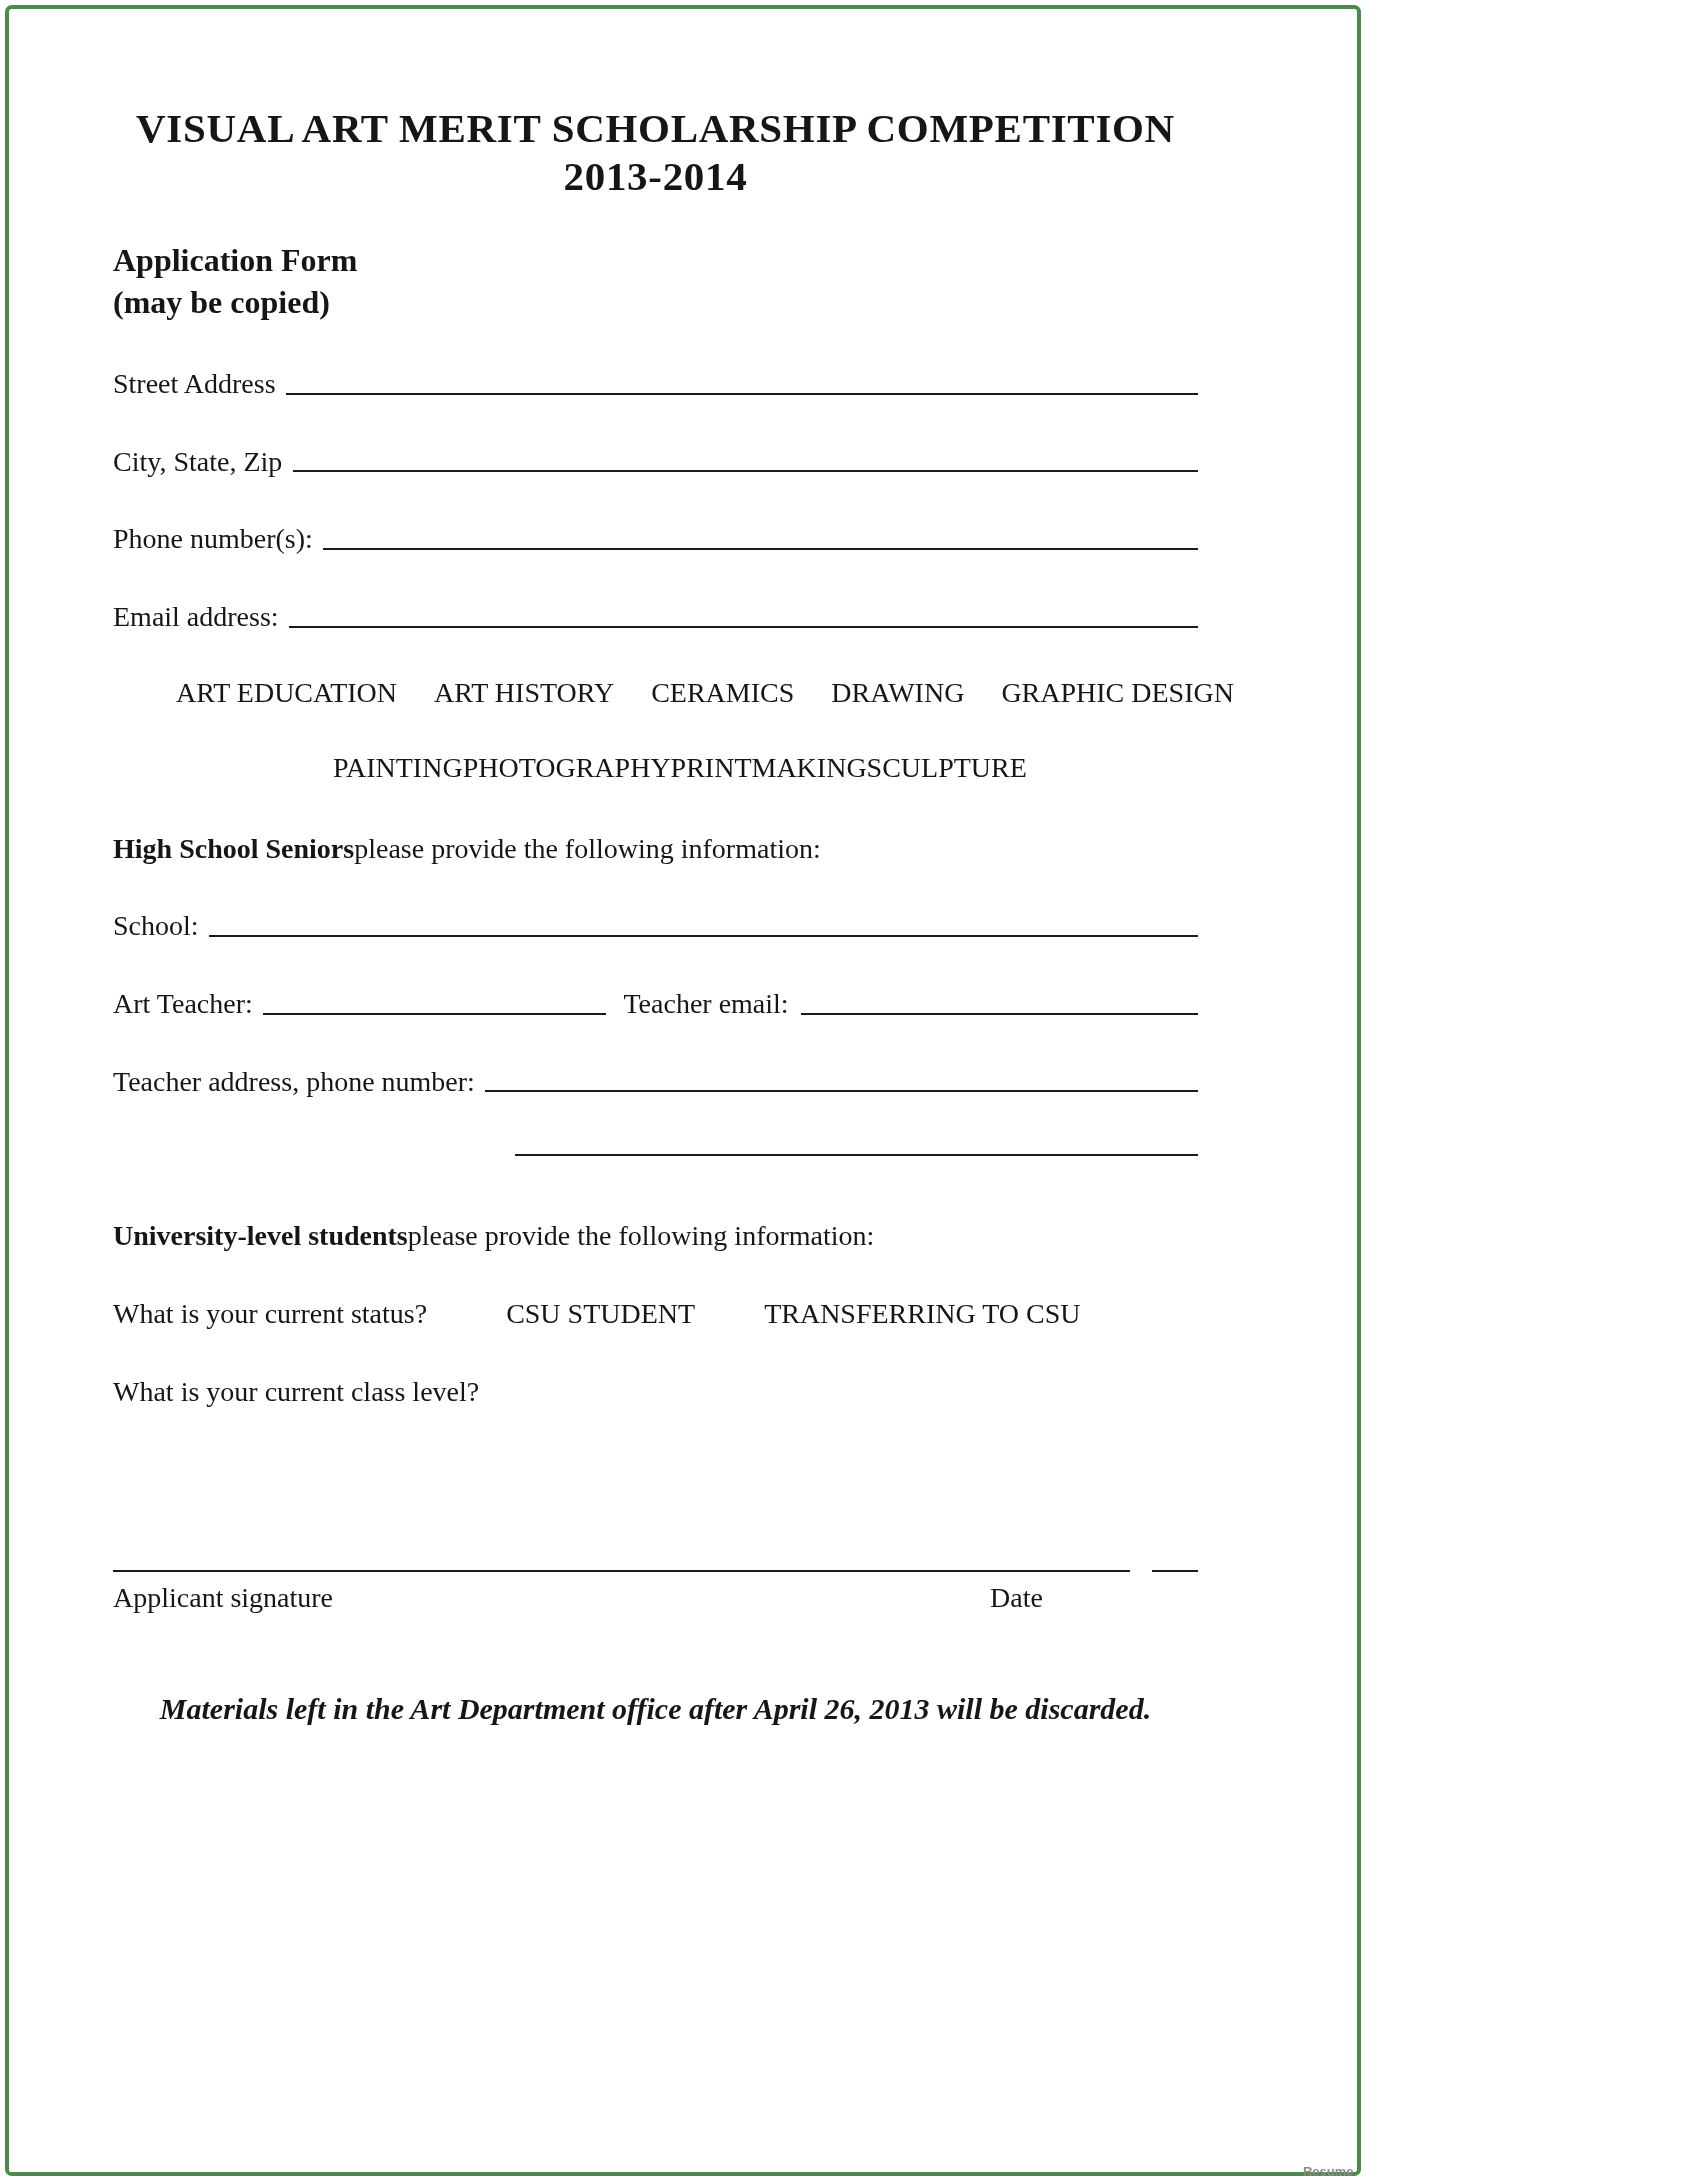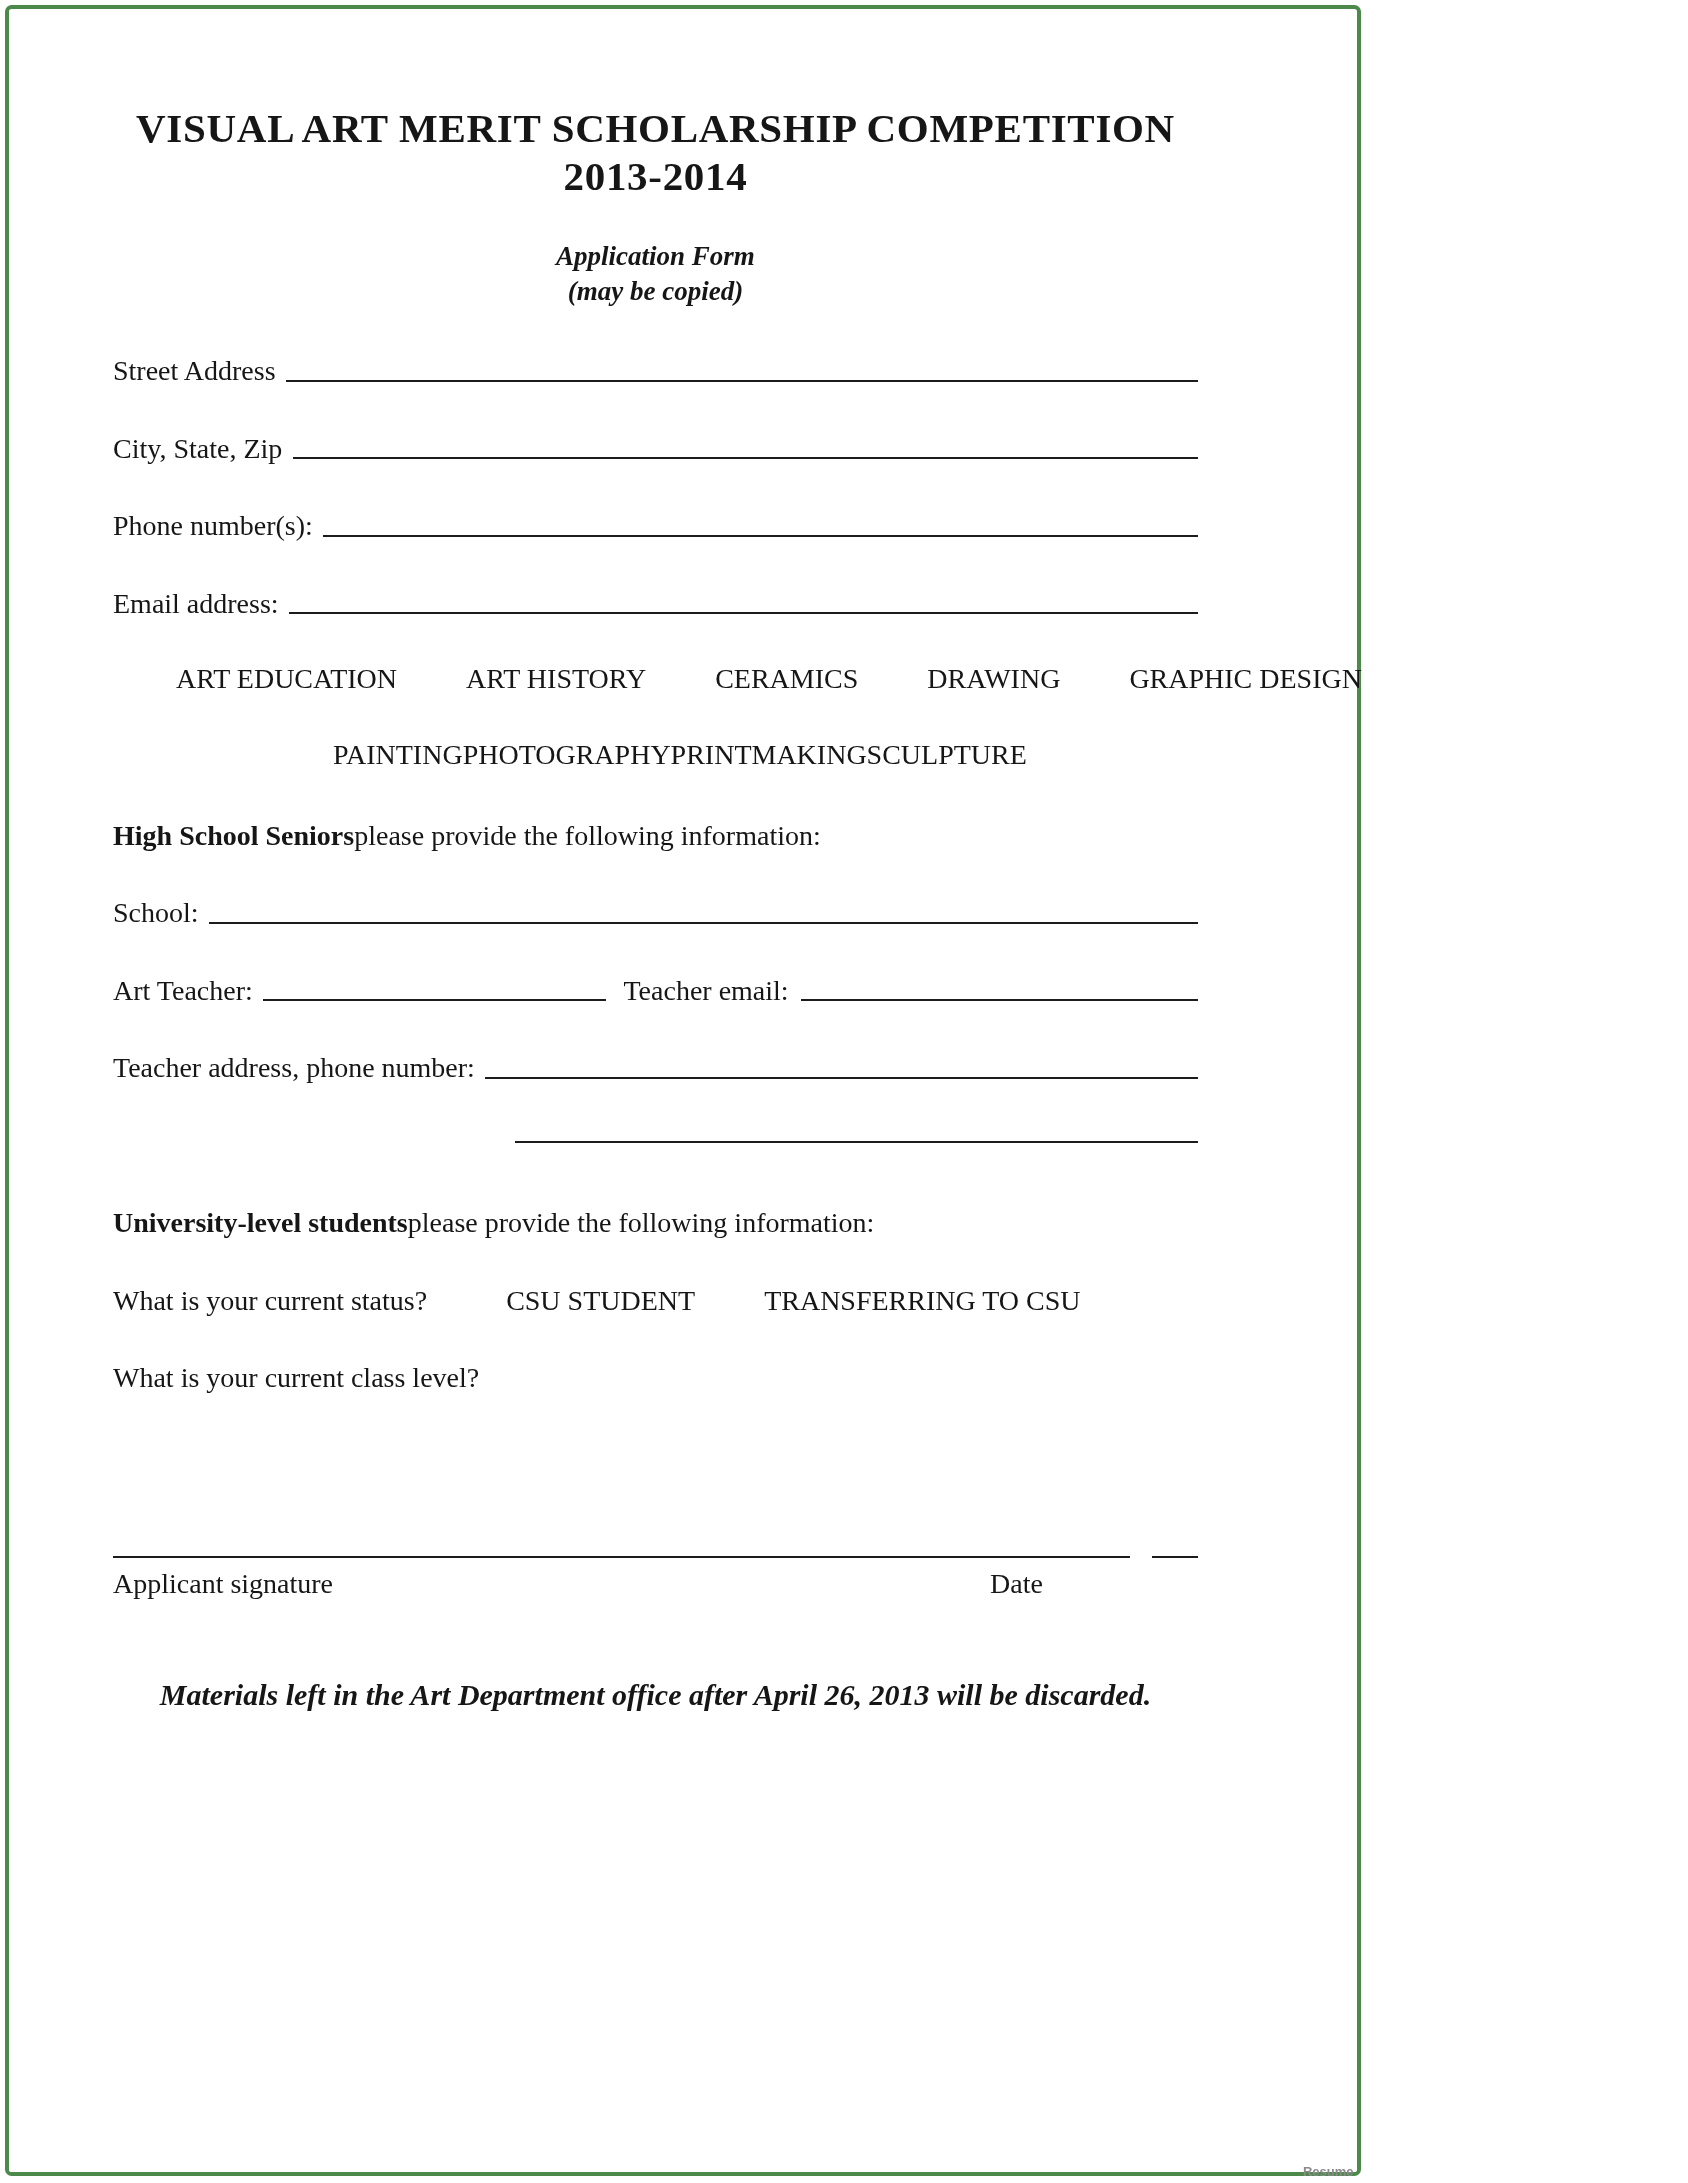--- a/index.html
+++ b/index.html
@@ -31,25 +31,24 @@
   }
   .title {
     text-align: center;
     font-weight: bold;
     font-size: 41px;
     line-height: 1.18;
     letter-spacing: 0.7px;
   }
   .subtitle-block {
     margin-top: 38px;
-    text-align: center;
-    font-weight: bold;
-    font-size: 27px;
+    text-align: left;
+    font-weight: bold;
+    font-size: 32px;
     line-height: 1.32;
-    font-style: italic;
   }
   .row {
     display: flex;
     align-items: flex-end;
     font-size: 28px;
     line-height: 1.2;
     margin-top: 44px;
   }
   .row.first-field { margin-top: 80px; }
   .lbl { white-space: nowrap; }
@@ -64,21 +63,21 @@
   .mid-label { margin-left: 17px; }
   .italic { font-style: italic; }
   .bold { font-weight: bold; }
   .options {
     display: flex;
     font-size: 28px;
     line-height: 1.2;
     margin-top: 42px;
     white-space: nowrap;
   }
-  .options.row-1 { padding-left: 63px; gap: 69px; }
+  .options.row-1 { padding-left: 63px; gap: 37px; }
   .options.row-2 { padding-left: 220px; }
   .inline-options { display: flex; gap: 69px; margin-left: 79px; white-space: nowrap; }
   .inline-options.tight { gap: 44px; margin-left: 30px; }
   .section-heading { margin-top: 47px; }
   .continuation { margin-top: 61px; }
   .continuation .indent-spacer { width: 402px; flex: 0 0 auto; }
   .continuation .line { margin-left: 0; }
   .signature-row { margin-top: 166px; }
   .signature-row .line { margin-left: 0; }
   .sig-line-left { flex: 0 0 1017px; }

